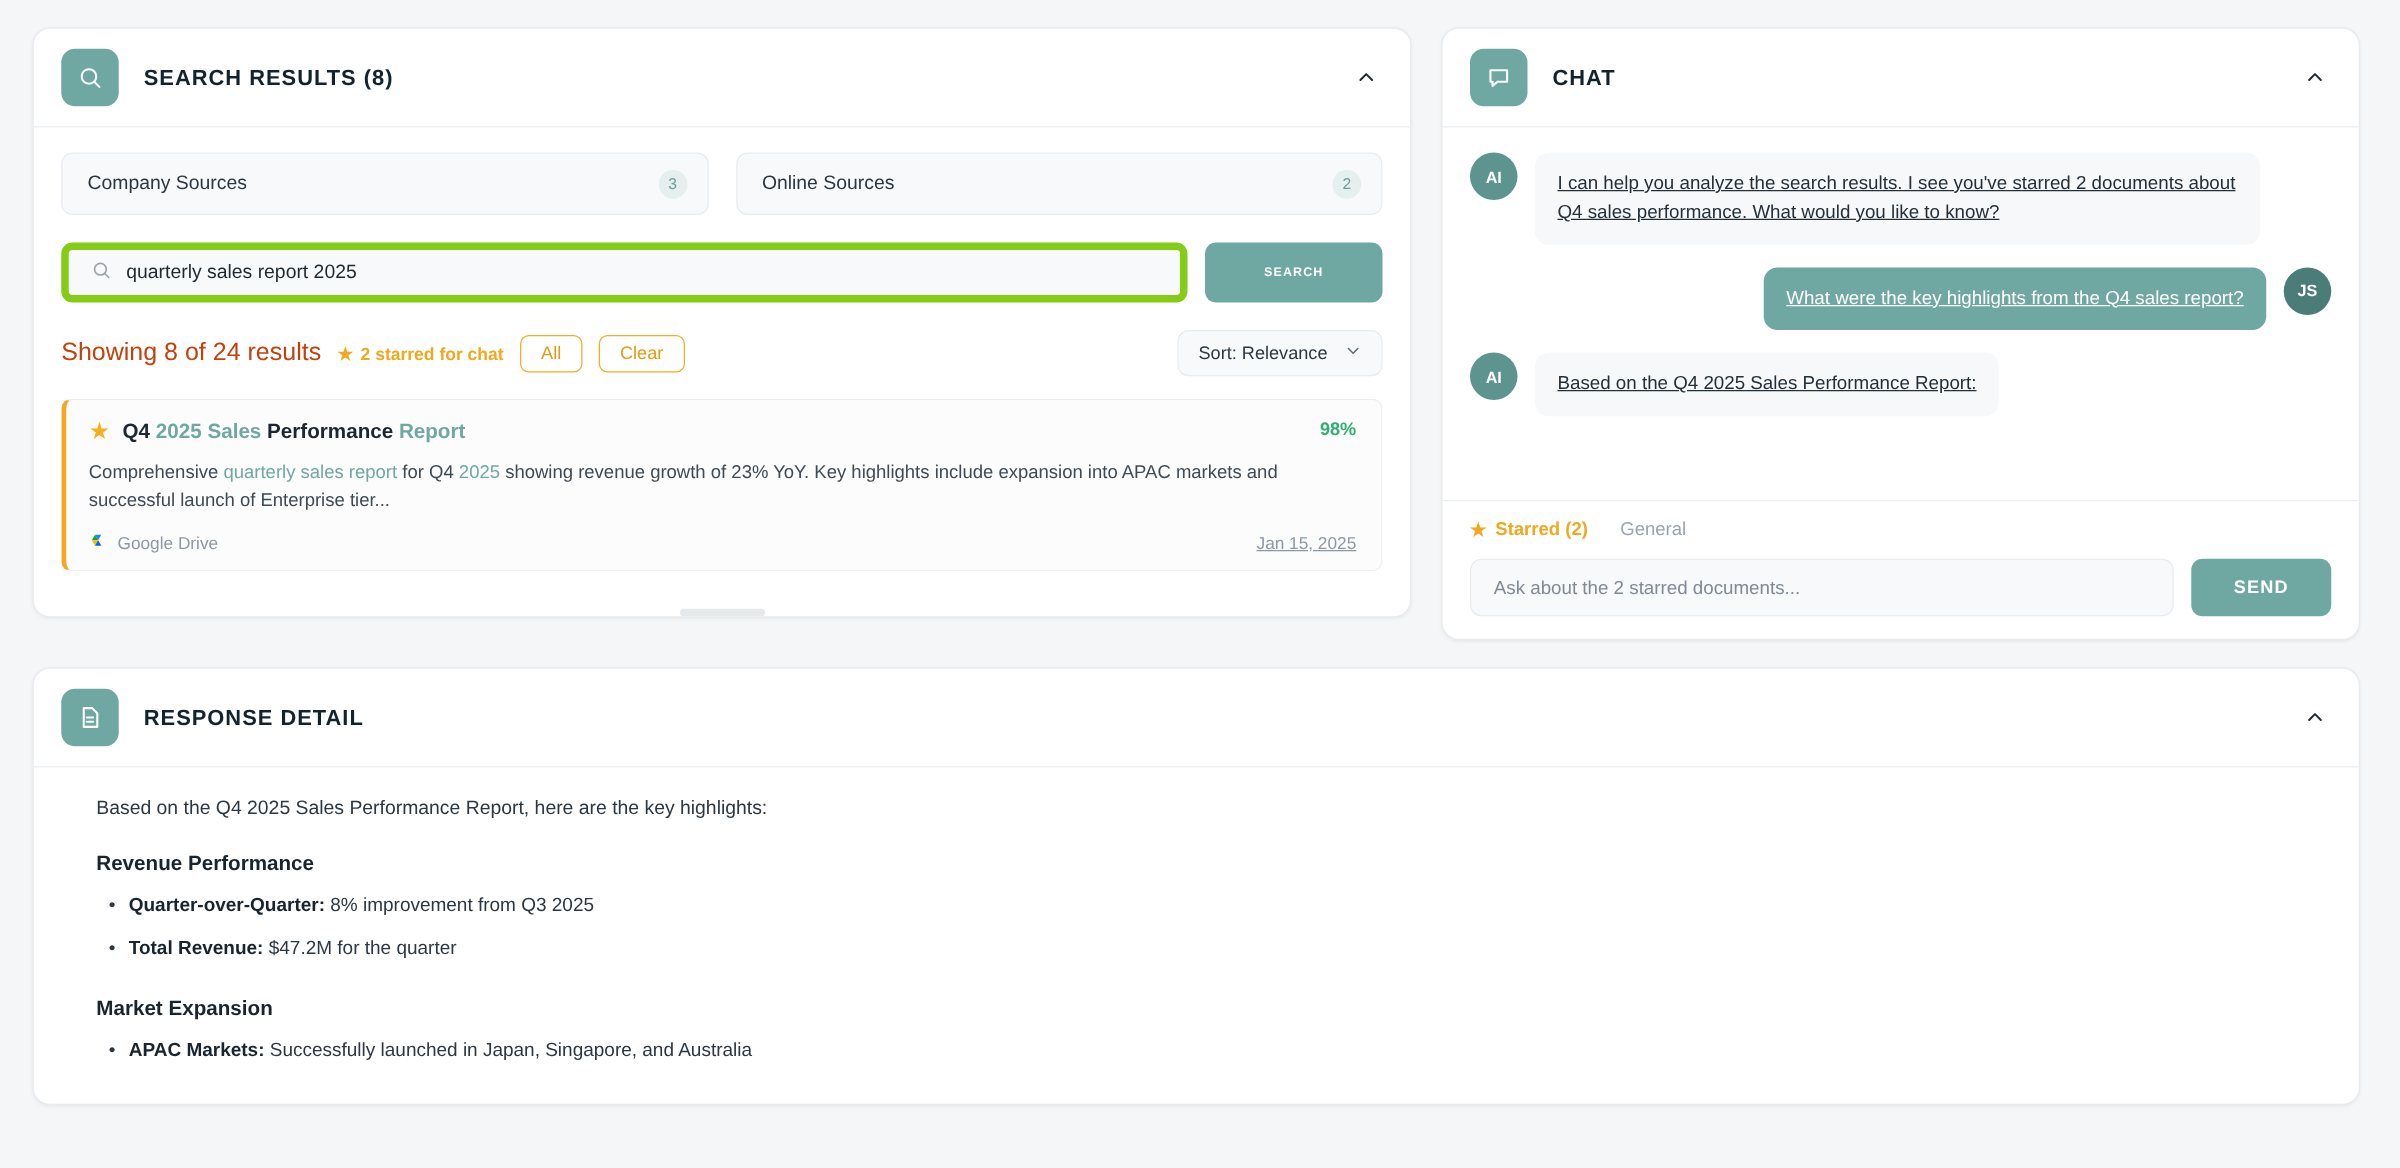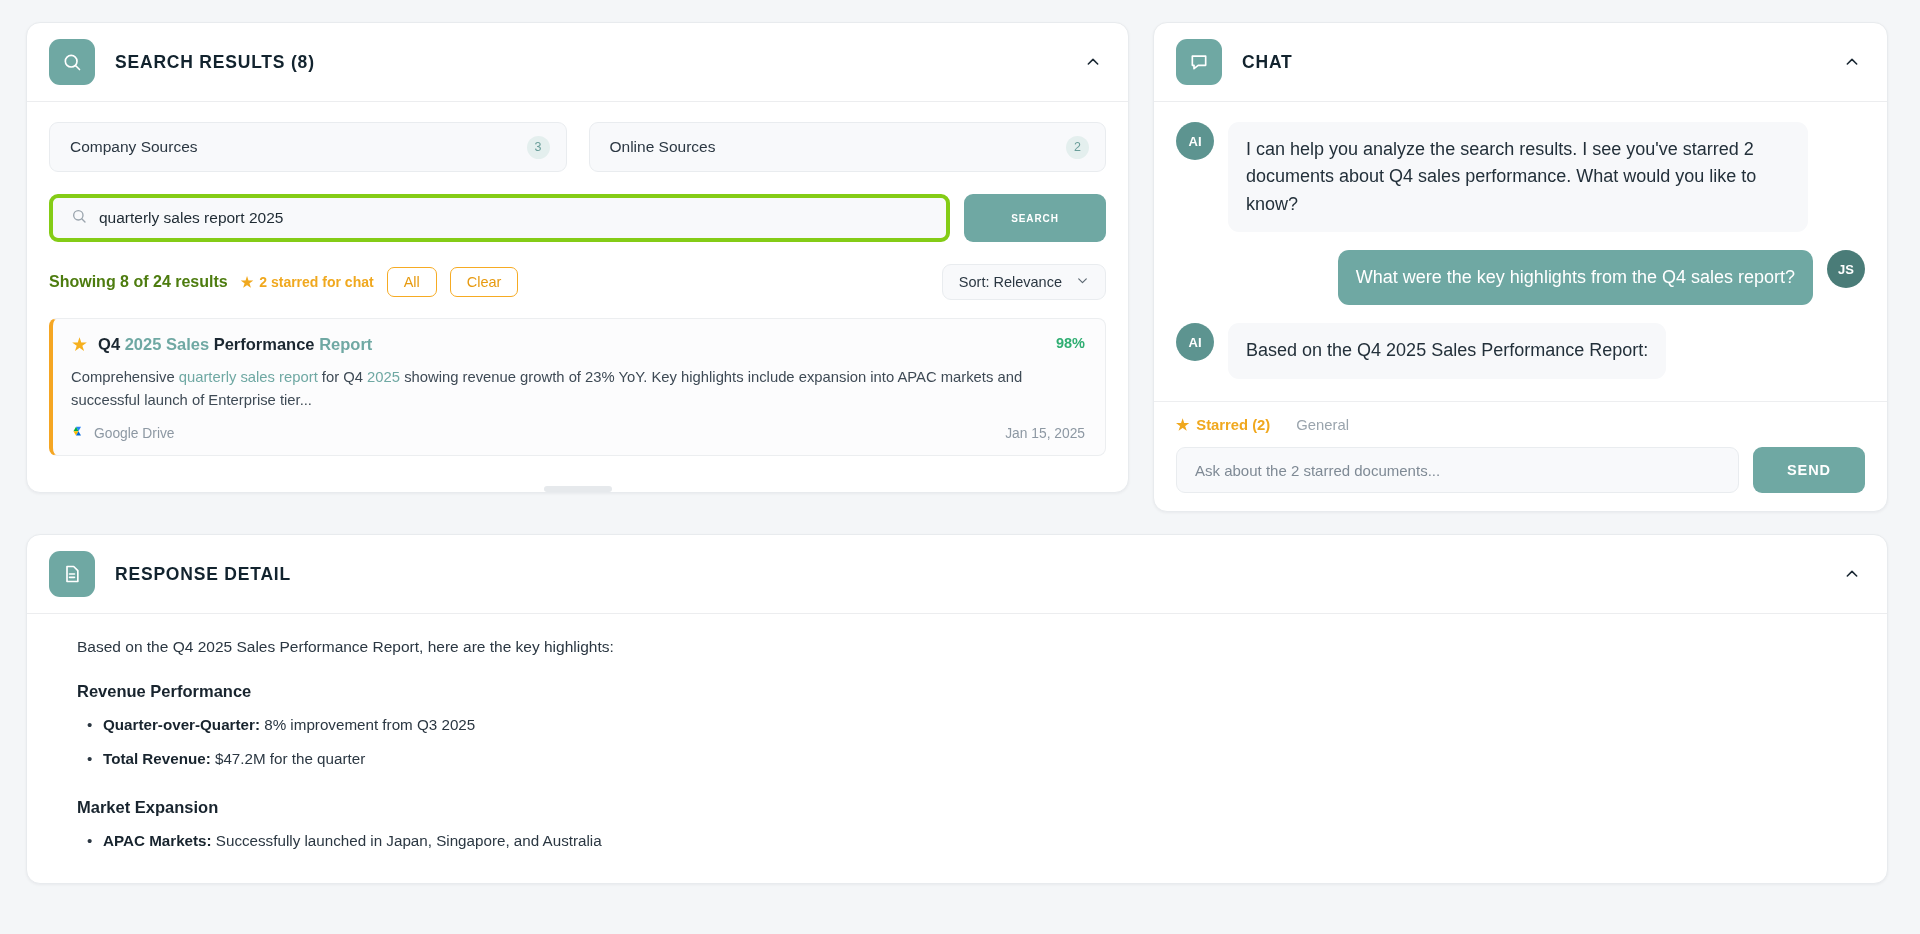--- a/index.html
+++ b/index.html
@@ -78,21 +78,21 @@
     font-size: 12.5px;
     display: flex; align-items: center; justify-content: center;
     padding: 0 6px;
   }
 
   .query-row { display: flex; gap: 14px; margin-top: 22px; }
   .query-box {
     flex: 1;
     height: 48px;
     background: #f8f9fb;
-    border: 4px solid #84cc16;
+    border: 6px solid #84cc16;
     border-radius: 9px;
     display: flex; align-items: center;
     padding: 0 18px;
     gap: 12px;
   }
   .query-box input {
     border: none; outline: none; background: transparent;
     flex: 1; font-size: 15.5px; color: #1e2a33;
     font-family: "Liberation Sans", sans-serif;
   }
@@ -102,21 +102,21 @@
     border: none; border-radius: 9px;
     font-size: 10px; font-weight: 700; letter-spacing: 0.9px;
     cursor: pointer;
     font-family: "Liberation Sans", sans-serif;
   }
 
   .meta-row {
     display: flex; align-items: center;
     margin-top: 22px; gap: 13px;
   }
-  .showing { font-size: 16px; font-weight: 700; color: #4d7c0f; }
+  .showing { font-size: 20px; font-weight: 400; color: #c2410c; }
   .starred-note {
     display: flex; align-items: center; gap: 6px;
     font-size: 14px; color: #f0a81e; font-weight: 600;
   }
   .pill-btn {
     border: 1.4px solid #f6ab23;
     color: #e79a10;
     background: #fff;
     border-radius: 7px;
     padding: 6px 16px;
@@ -153,21 +153,21 @@
   .result-snippet {
     margin-top: 12px; font-size: 14.8px; color: #3e4a55; line-height: 1.55;
     max-width: 1010px;
   }
   .snip-hl { color: #6fa8a3; }
   .result-foot {
     margin-top: 14px; display: flex; align-items: center;
     font-size: 13.8px; color: #8d98a3;
   }
   .gdrive { margin-right: 8px; display: inline-flex; }
-  .result-date { margin-left: auto; }
+  .result-date { margin-left: auto; text-decoration: underline; }
 
   .drag-handle {
     width: 68px; height: 6px; border-radius: 4px;
     background: #e6e9ec; margin: 8px auto 0 auto;
     cursor: row-resize;
   }
 
   
   .chat-panel { width: 735px; display: flex; flex-direction: column; height: 490px; }
   .chat-body { flex: 1; padding: 20px 22px 6px 22px; overflow: hidden; position: relative; }
@@ -175,22 +175,22 @@
   .msg-row.user { justify-content: flex-end; }
   .avatar {
     width: 38px; height: 38px; border-radius: 50%;
     background: #5d9490; color: #fff;
     display:flex; align-items:center; justify-content:center;
     font-size: 13px; font-weight: 600; flex: 0 0 auto;
   }
   .avatar.user { background: #4a7c78; }
   .bubble {
     background: #f7f8fa; border-radius: 11px;
-    padding: 14px 18px; font-size: 18px;
-    color: #23303a; line-height: 1.52; max-width: 580px;
+    padding: 14px 18px; font-size: 15px;
+    color: #23303a; line-height: 1.52; max-width: 580px; text-decoration: underline;
   }
   .msg-row.ai .bubble { margin-left: 14px; }
   .bubble.user {
     background: #6fa8a3; color: #fff; margin-right: 14px;
   }
   .chat-foot { border-top: 1px solid #edeef0; padding: 14px 22px 18px 22px; }
   .tab-row { display: flex; align-items: center; gap: 26px; margin-bottom: 14px; }
   .chat-tab {
     font-size: 14.8px; color: #9aa4ad; cursor: pointer;
     display: flex; align-items: center; gap: 7px; font-weight: 500;

